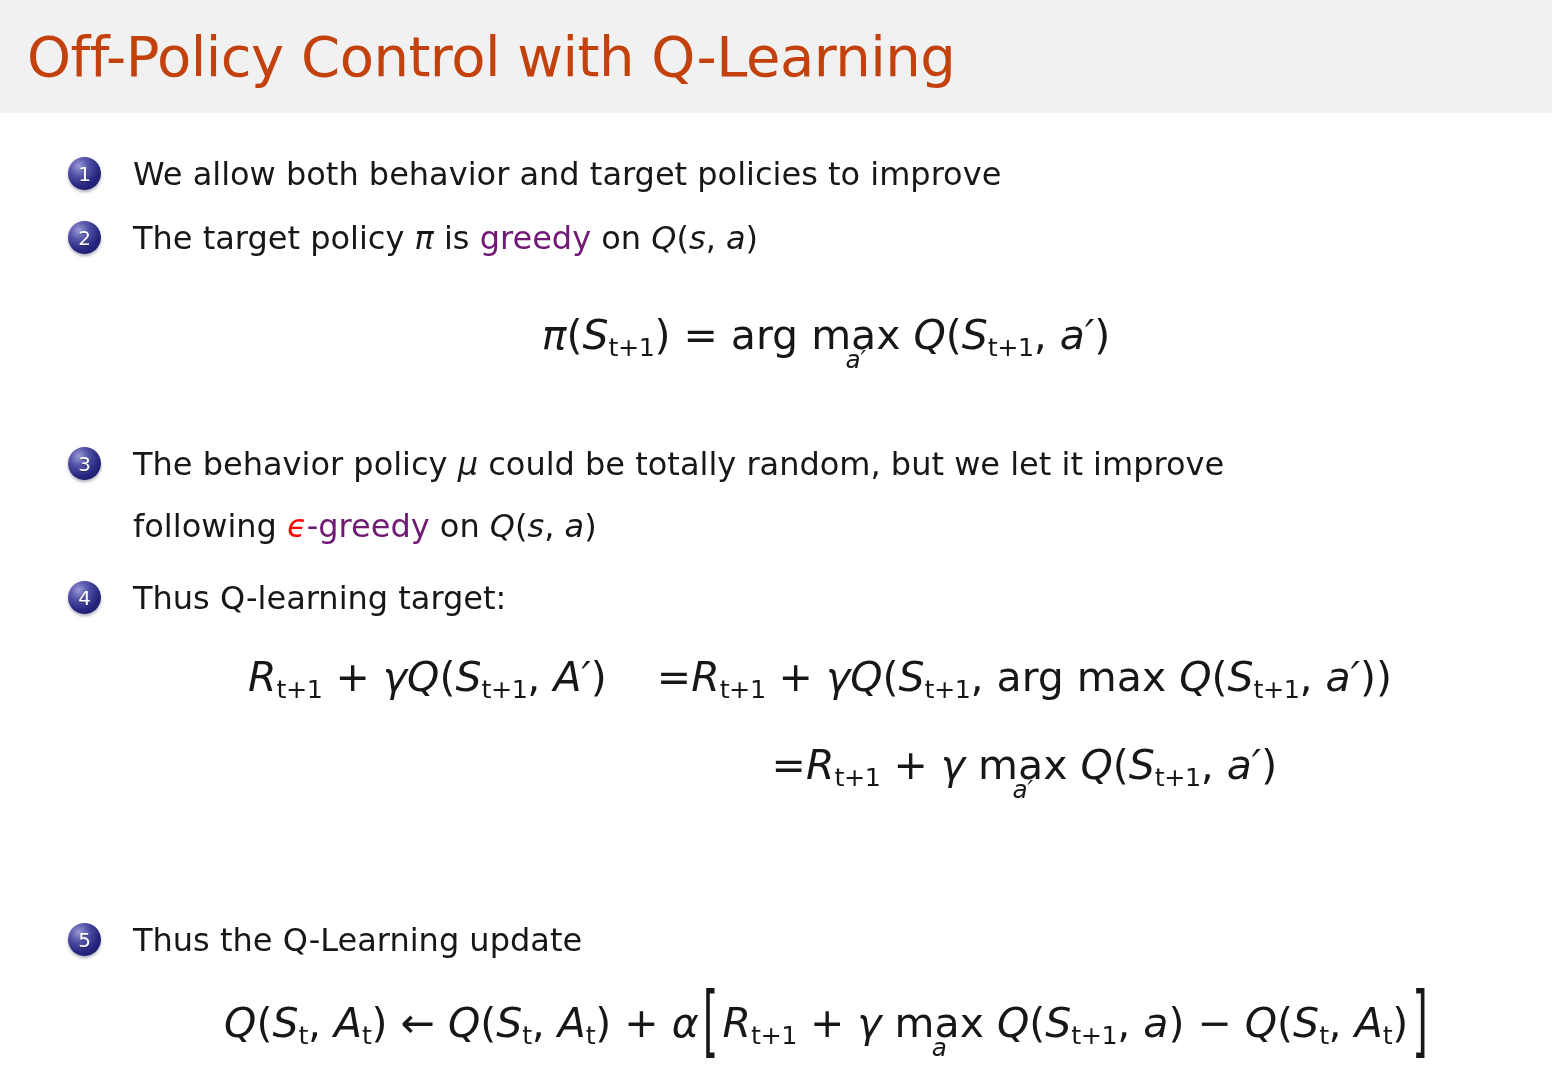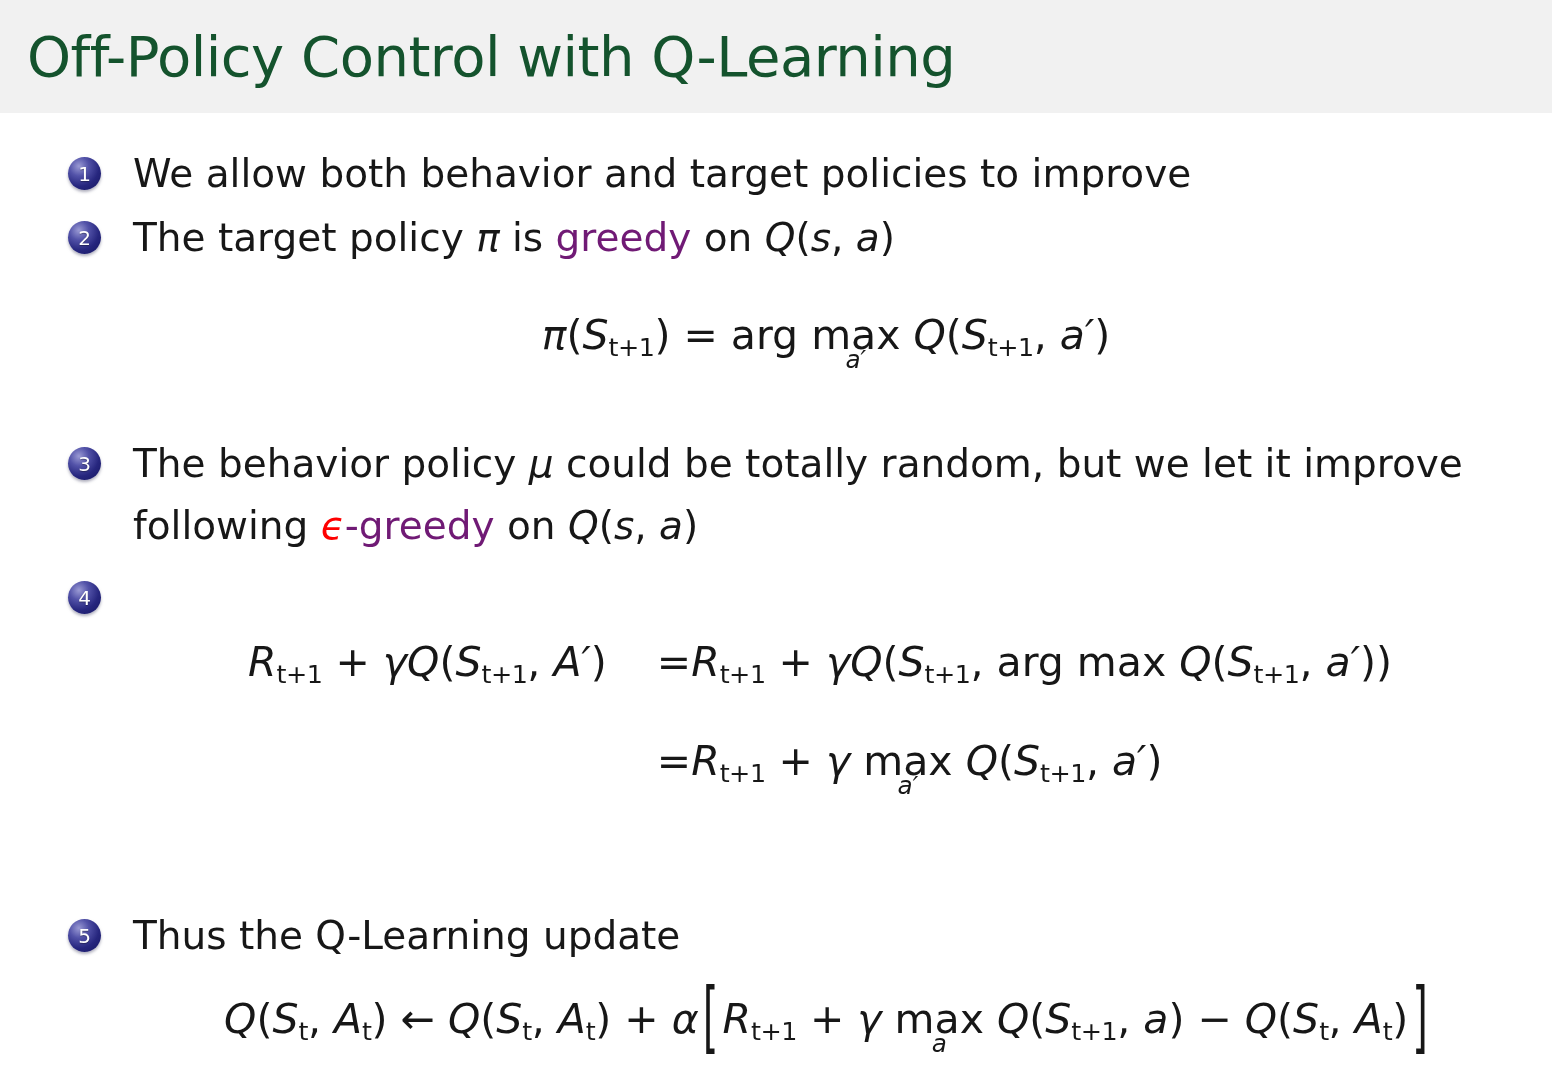--- a/index.html
+++ b/index.html
@@ -16,35 +16,35 @@
     box-sizing: border-box;
     width: 100%;
     height: 113px;
     background: #f1f1f1;
     display: flex;
     align-items: center;
     padding-left: 27px;
   }
   .title {
     font-size: 56px;
-    color: #14532d;
+    color: #c2410c;
     letter-spacing: -0.5px;
     white-space: nowrap;
   }
   .content {
     box-sizing: border-box;
     padding: 30px 28px 0 68px;
   }
   .bullet {
     display: flex;
     align-items: flex-start;
     gap: 32px;
   }
   .bullet-text {
-    font-size: 39px;
+    font-size: 32px;
     line-height: 62px;
     max-width: 1430px;
   }
   .ball {
     flex: 0 0 33px;
     width: 33px;
     height: 33px;
     margin-top: 14px;
     border-radius: 50%;
     display: flex;
@@ -67,29 +67,29 @@
   .eq-center {
     text-align: center;
     position: relative;
     left: 30px;
     margin: 40px 0 14px 0;
     padding-bottom: 46px;
   }
   .eqalign {
     display: grid;
     grid-template-columns: max-content max-content;
-    row-gap: 35px;
+    row-gap: 24px;
     width: fit-content;
     margin: 22px auto 72px auto;
     position: relative;
     left: 24px;
     padding-bottom: 34px;
   }
   .eq-lhs { text-align: right; padding-right: 14px; }
-  .eq-rhs { text-align: left; margin-left: 36px; }
+  .eq-rhs { text-align: center; margin-left: 36px; }
   .eq-final {
     text-align: center;
     position: relative;
     left: 32px;
     margin-top: 26px;
     padding-bottom: 40px;
   }
   
   .tk-r { font-style: normal; }
   .tk-i { font-style: italic; }
@@ -141,20 +141,21 @@
 
     <div class="eq eq-center"><span class="tk-i">π</span><span class="tk-r">(</span><span class="tk-i">S</span><span class="tk-sub">t+1</span><span class="tk-r">) = </span><span class="tk-r">arg </span><span class="mop"><span class="mop-top">max</span><span class="mop-under">a′</span></span><span class="tk-r"> </span><span class="tk-i">Q</span><span class="tk-r">(</span><span class="tk-i">S</span><span class="tk-sub">t+1</span><span class="tk-r">, </span><span class="tk-i">a′</span><span class="tk-r">)</span></div>
 
     <div class="bullet b3">
       <div class="ball">3</div>
       <div class="bullet-text"><span class="tk-r">The behavior policy </span><span class="tk-i">μ</span><span class="tk-r"> could be totally random, but we let it improve</span><br><span class="tk-r">following </span><span class="tk-ired">ϵ</span><span class="tk-red">-greedy</span><span class="tk-r"> on </span><span class="tk-i">Q</span><span class="tk-r">(</span><span class="tk-i">s</span><span class="tk-r">, </span><span class="tk-i">a</span><span class="tk-r">)</span></div>
     </div>
 
     <div class="bullet b4">
       <div class="ball">4</div>
+      <div class="bullet-text"><span class="tk-r">Thus Q-learning target:</span></div>
     </div>
 
     <div class="eq eqalign">
       <div class="eq-lhs"><span class="tk-i">R</span><span class="tk-sub">t+1</span><span class="tk-r"> + </span><span class="tk-i">γQ</span><span class="tk-r">(</span><span class="tk-i">S</span><span class="tk-sub">t+1</span><span class="tk-r">, </span><span class="tk-i">A′</span><span class="tk-r">)</span></div>
       <div class="eq-rhs"><span class="tk-r">=</span><span class="tk-i">R</span><span class="tk-sub">t+1</span><span class="tk-r"> + </span><span class="tk-i">γQ</span><span class="tk-r">(</span><span class="tk-i">S</span><span class="tk-sub">t+1</span><span class="tk-r">, arg max </span><span class="tk-i">Q</span><span class="tk-r">(</span><span class="tk-i">S</span><span class="tk-sub">t+1</span><span class="tk-r">, </span><span class="tk-i">a′</span><span class="tk-r">))</span></div>
       <div class="eq-lhs"></div>
       <div class="eq-rhs"><span class="tk-r">=</span><span class="tk-i">R</span><span class="tk-sub">t+1</span><span class="tk-r"> + </span><span class="tk-i">γ </span><span class="mop"><span class="mop-top">max</span><span class="mop-under">a′</span></span><span class="tk-r"> </span><span class="tk-i">Q</span><span class="tk-r">(</span><span class="tk-i">S</span><span class="tk-sub">t+1</span><span class="tk-r">, </span><span class="tk-i">a′</span><span class="tk-r">)</span></div>
     </div>
 
     <div class="bullet b5">

